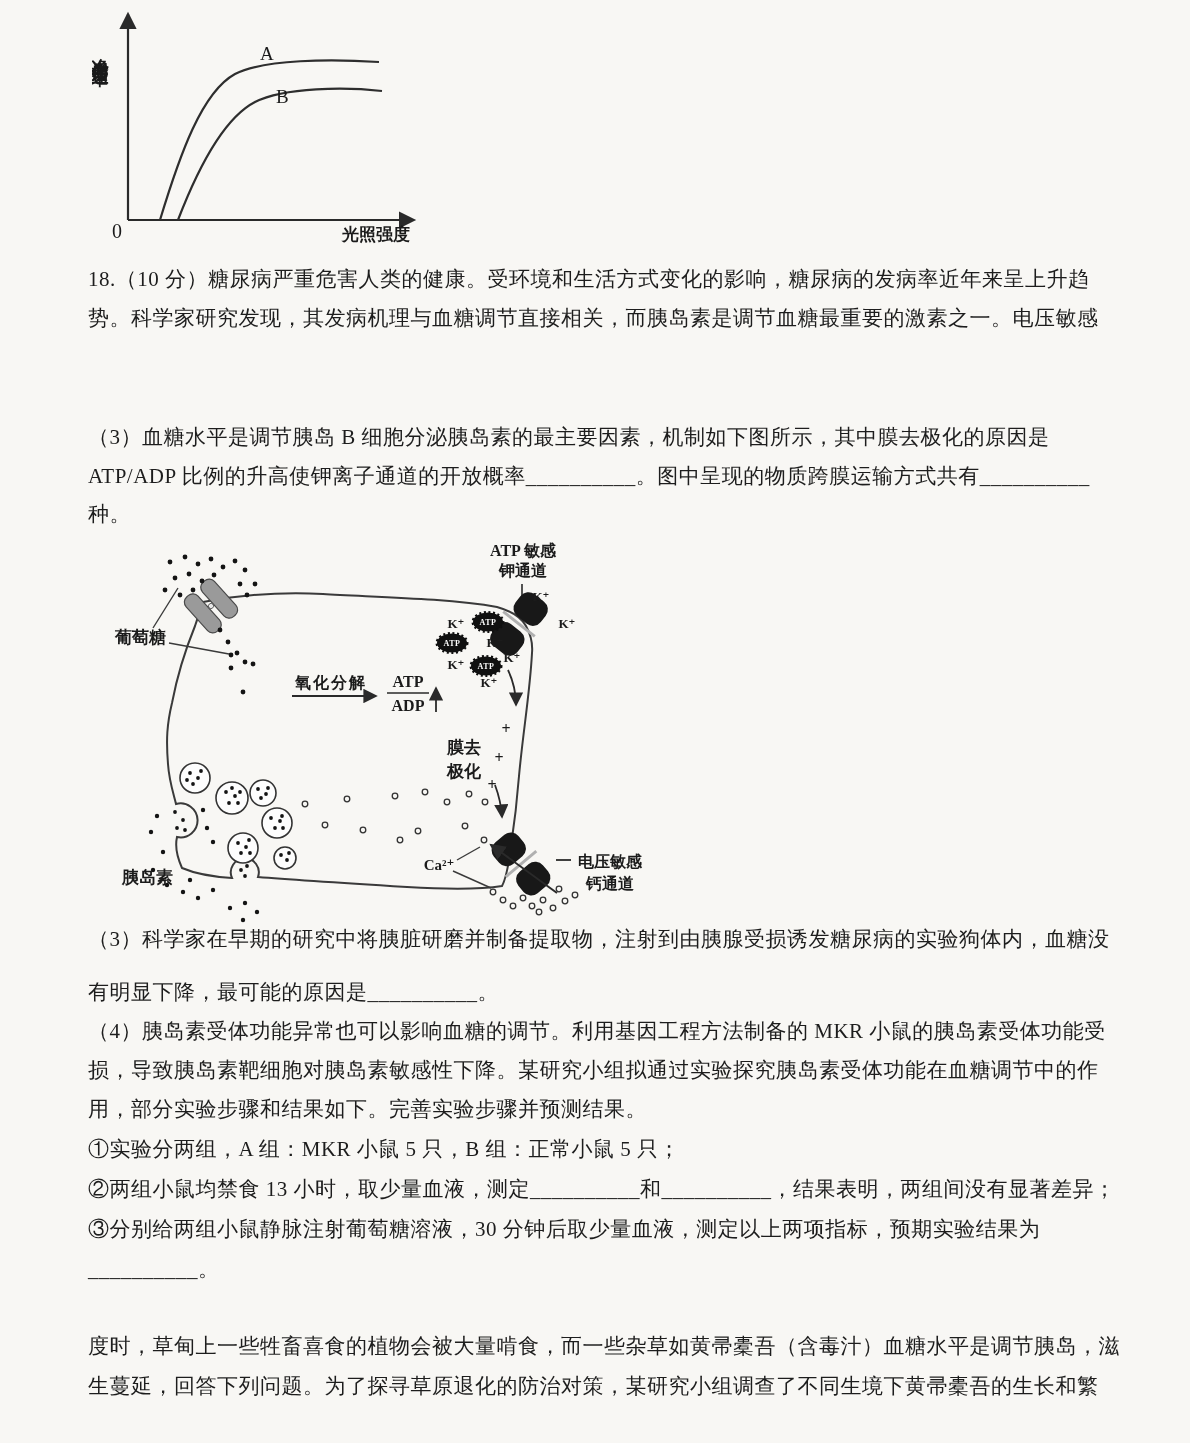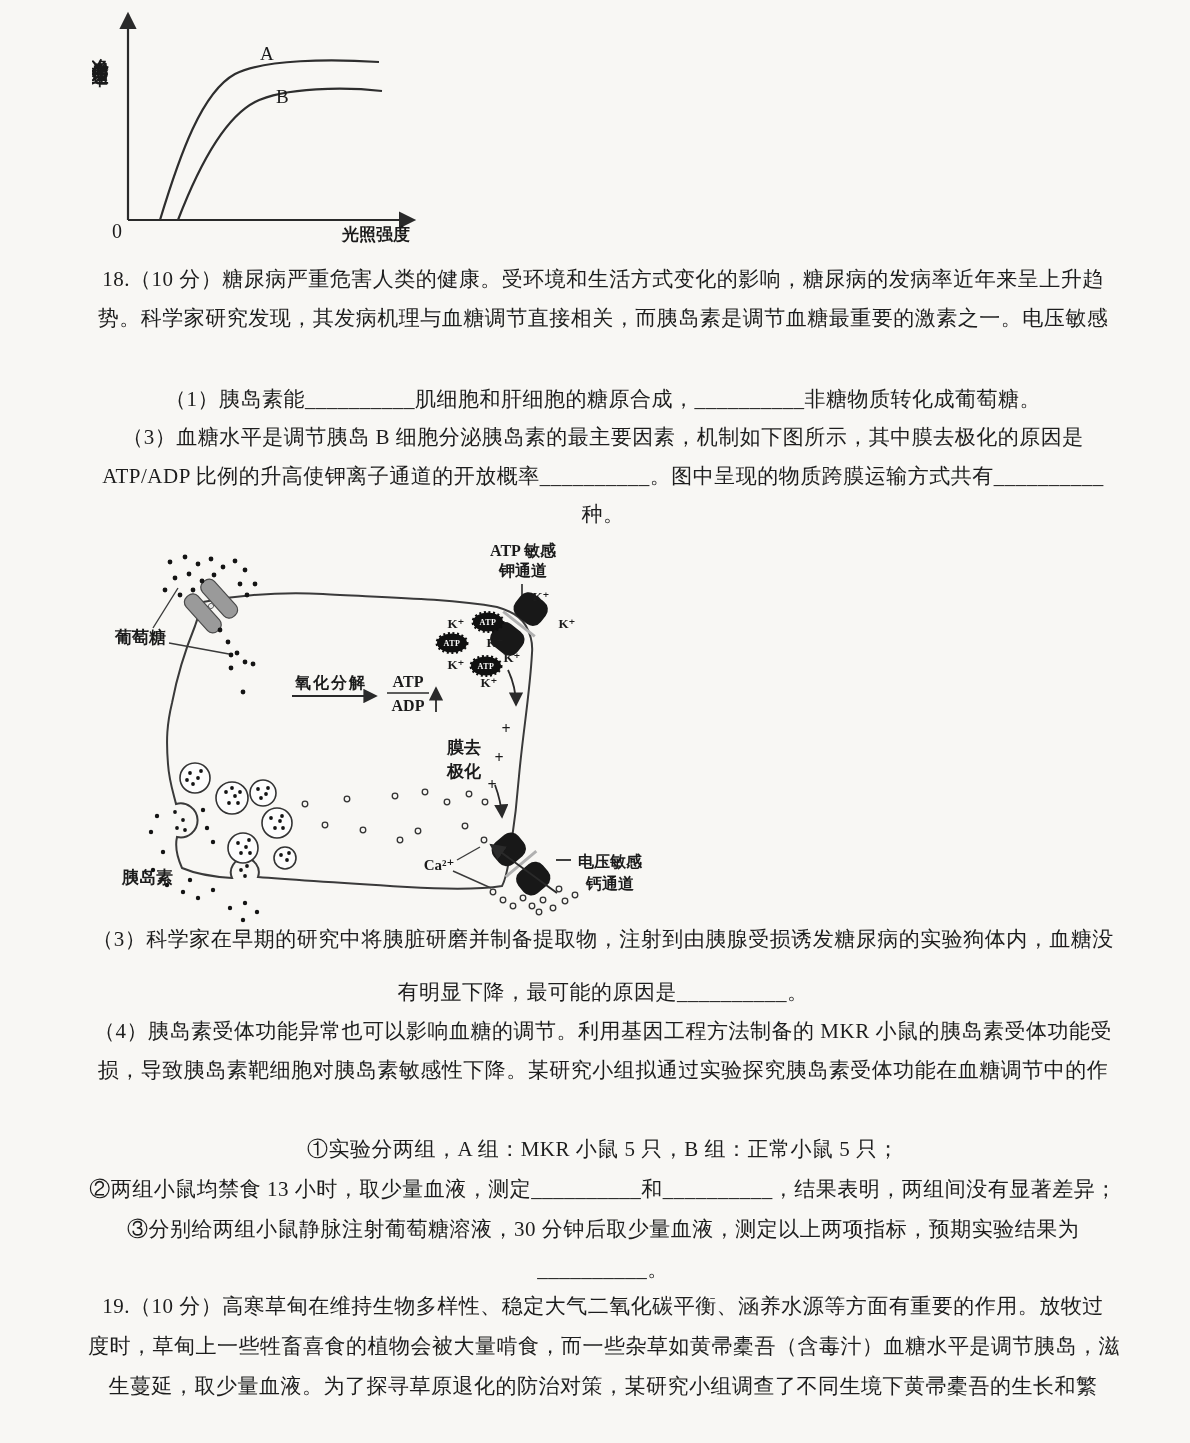--- a/index.html
+++ b/index.html
@@ -13,21 +13,20 @@
   }
   .tl{
     position:absolute;
     left:88px;
     width:1030px;
     font-size:21px;
     line-height:27px;
     letter-spacing:0.5px;
     white-space:nowrap;
     color:#1d1d1d;
-    text-align:center;
   }
   svg{position:absolute;}
   svg text{
     font-family:"Liberation Serif","DejaVu Serif",serif;
     fill:#1b1b1b;
   }
   .dlabel{font-size:16px;font-weight:600;}
   .dlabel17{font-size:17px;font-weight:600;}
   .kion{font-size:13px;font-weight:700;}
   .plus{font-size:16px;font-weight:700;}
@@ -50,21 +49,20 @@
     <text x="250" y="238" font-size="17" font-weight="600">光照强度</text>
     <text x="20" y="236" font-size="20">0</text>
     <path d="M 68 218 C 88 152 110 90 143 72 C 172 57 240 57 287 60" fill="none" stroke="#2e2e2e" stroke-width="2.2"></path>
     <path d="M 86 218 C 106 166 132 116 163 100 C 193 85 254 85 290 89" fill="none" stroke="#2e2e2e" stroke-width="2.2"></path>
     <text x="168" y="58" font-size="19">A</text>
     <text x="184" y="101" font-size="19">B</text>
   </svg>
 
   <div class="tl" style="top:266px">18.（10 分）糖尿病严重危害人类的健康。受环境和生活方式变化的影响，糖尿病的发病率近年来呈上升趋</div>
   <div class="tl" style="top:305px">势。科学家研究发现，其发病机理与血糖调节直接相关，而胰岛素是调节血糖最重要的激素之一。电压敏感</div>
-  <div class="tl" style="top:386px">（1）胰岛素能__________肌细胞和肝细胞的糖原合成，__________非糖物质转化成葡萄糖。</div>
   <div class="tl" style="top:424px">（3）血糖水平是调节胰岛 B 细胞分泌胰岛素的最主要因素，机制如下图所示，其中膜去极化的原因是</div>
   <div class="tl" style="top:463px">ATP/ADP 比例的升高使钾离子通道的开放概率__________。图中呈现的物质跨膜运输方式共有__________</div>
   <div class="tl" style="top:501px">种。</div>
 
   <svg style="left:95px;top:540px;" width="580" height="398" viewBox="0 0 580 398">
     <defs>
       <marker id="ah2" markerWidth="9" markerHeight="8" refX="7" refY="4" orient="auto">
         <path d="M0,0 L8,4 L0,8 Z" fill="#2a2a2a"></path>
       </marker>
     </defs>
@@ -285,22 +283,22 @@
         <circle cx="464" cy="349" r="2.8"></circle>
     </g>
 
     <text class="dlabel17" x="27" y="343">胰岛素</text>
   </svg>
 
   <div class="tl" style="top:926px">（3）科学家在早期的研究中将胰脏研磨并制备提取物，注射到由胰腺受损诱发糖尿病的实验狗体内，血糖没</div>
   <div class="tl" style="top:979px">有明显下降，最可能的原因是__________。</div>
   <div class="tl" style="top:1018px">（4）胰岛素受体功能异常也可以影响血糖的调节。利用基因工程方法制备的 MKR 小鼠的胰岛素受体功能受</div>
   <div class="tl" style="top:1057px">损，导致胰岛素靶细胞对胰岛素敏感性下降。某研究小组拟通过实验探究胰岛素受体功能在血糖调节中的作</div>
+  <div class="tl" style="top:1096px">用，部分实验步骤和结果如下。完善实验步骤并预测结果。</div>
   <div class="tl" style="top:1136px">①实验分两组，A 组：MKR 小鼠 5 只，B 组：正常小鼠 5 只；</div>
   <div class="tl" style="top:1176px">②两组小鼠均禁食 13 小时，取少量血液，测定__________和__________，结果表明，两组间没有显著差异；</div>
   <div class="tl" style="top:1216px">③分别给两组小鼠静脉注射葡萄糖溶液，30 分钟后取少量血液，测定以上两项指标，预期实验结果为</div>
   <div class="tl" style="top:1256px">__________。</div>
 
-  <div class="tl" style="top:1293px">19.（10 分）高寒草甸在维持生物多样性、稳定大气二氧化碳平衡、涵养水源等方面有重要的作用。放牧过</div>
   <div class="tl" style="top:1333px">度时，草甸上一些牲畜喜食的植物会被大量啃食，而一些杂草如黄帚橐吾（含毒汁）血糖水平是调节胰岛，滋</div>
-  <div class="tl" style="top:1373px">生蔓延，取少量血液。为了探寻草原退化的防治对策，某研究小组调查了不同生境下黄帚橐吾的生长和繁</div>
+  <div class="tl" style="top:1373px">生蔓延，回答下列问题。为了探寻草原退化的防治对策，某研究小组调查了不同生境下黄帚橐吾的生长和繁</div>
 
 </div>
 
 </body></html>

